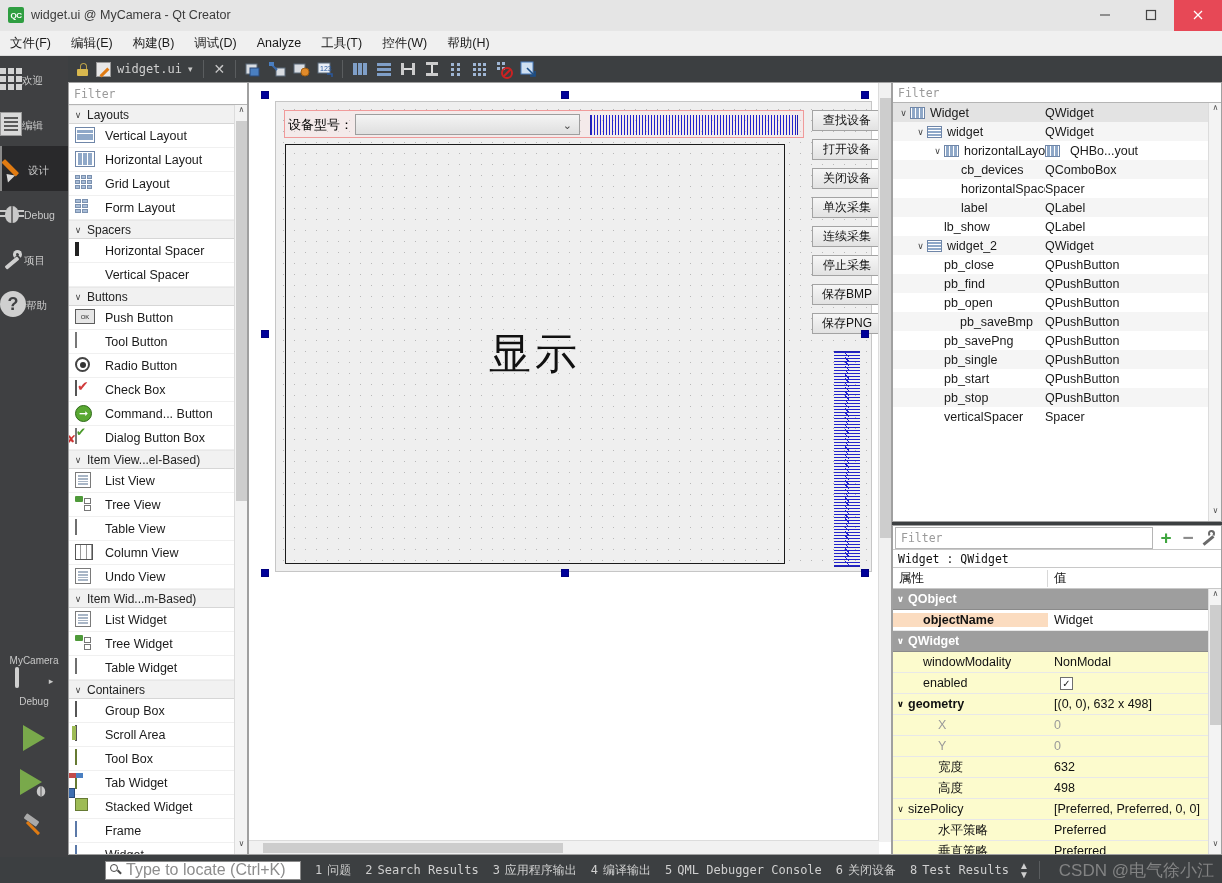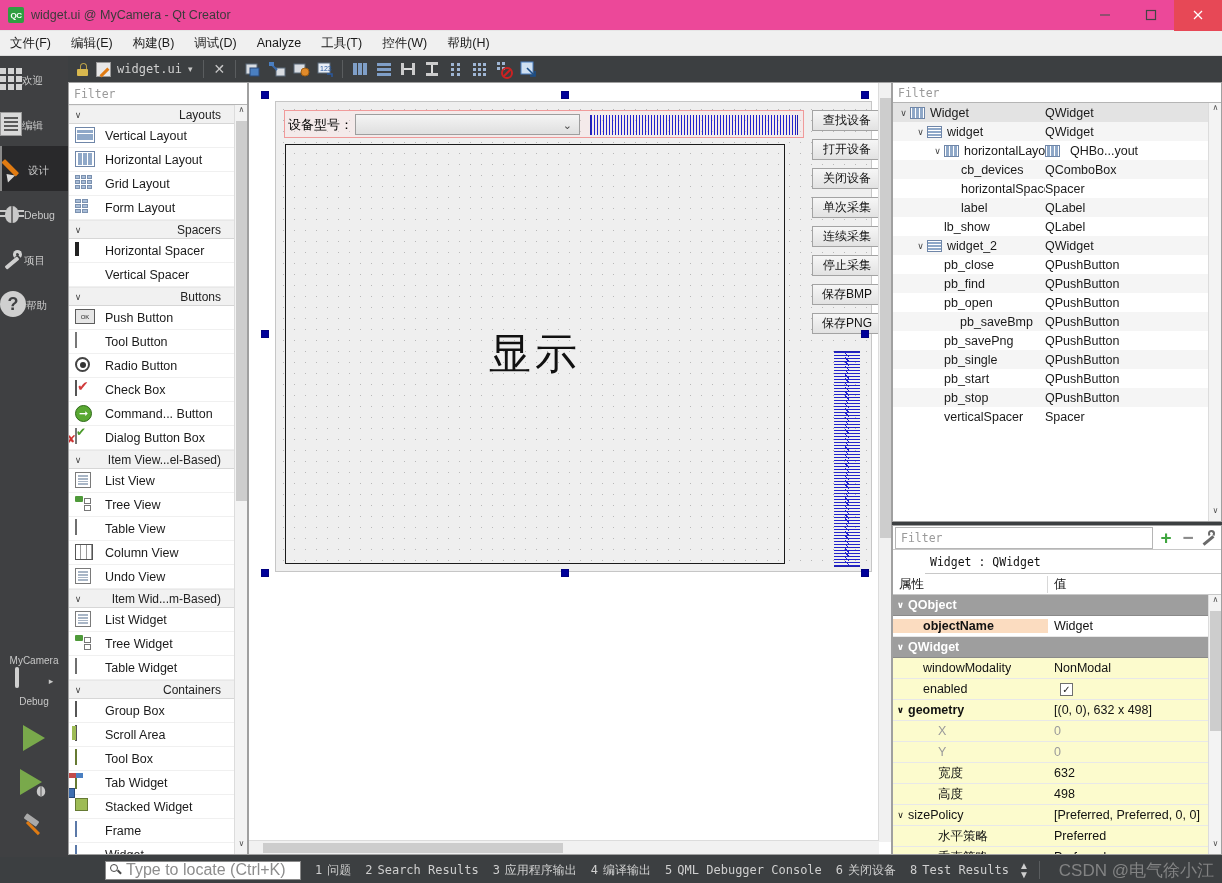--- a/index.html
+++ b/index.html
@@ -12,21 +12,21 @@
   }
   #app {
     position: relative;
     width: 1222px; height: 883px;
     background: #3c3f41;
   }
 
   
   .titlebar {
     position: absolute; left: 0; top: 0; width: 1222px; height: 31px;
-    background: #ec4899;
+    background: #e5e5e5;
     display: flex; align-items: center;
     border-bottom: 1px solid #e6e6e6;
   }
   .title-icon {
     width: 16px; height: 16px; margin-left: 8px; margin-right: 7px;
     background: #2f9e41; border-radius: 2px;
     color: #fff; font-size: 8px; font-weight: bold;
     display: flex; align-items: center; justify-content: center;
     letter-spacing: -0.5px;
   }
@@ -112,21 +112,21 @@
     height: 22px; border-bottom: 1px solid #b5b5b5; background: #fff;
     display: flex; align-items: center; padding-left: 5px;
     font-family: "DejaVu Sans Mono", monospace; font-size: 11.5px; color: #9a9a9a;
   }
   .wb-list { flex: 1; overflow: hidden; position: relative; }
   .wb-cat {
     height: 19px; background: #f1f1f1; border-bottom: 1px solid #d6d6d6; border-top: 1px solid #e8e8e8;
     display: flex; align-items: center; font-size: 12px; color: #222;
   }
   .wb-cat .chev { width: 18px; text-align: center; font-size: 9px; color: #444; }
-  .wb-cat .ctext { flex: 1; text-align: right; padding-right: 26px; }
+  .wb-cat .ctext { flex: 1; text-align: left; padding-right: 26px; }
   .wb-item {
     height: 24px; display: flex; align-items: center; font-size: 12.5px; color: #1a1a1a;
     border-bottom: 1px solid #f0f0f0; padding-left: 6px;
   }
   .wb-item .ico { width: 22px; height: 17px; margin-right: 8px; flex: none; position: relative; }
   .wb-scroll {
     position: absolute; right: 0; top: 0; width: 13px; height: 100%;
     background: #f3f3f3; border-left: 1px solid #dcdcdc;
   }
   .wb-thumb { position: absolute; left: 1px; width: 11px; background: #cdcdcd; }
@@ -307,23 +307,23 @@
     flex: 1; height: 22px; margin: 1px 2px; border: 1px solid #b5b5b5; background: #fff;
     display: flex; align-items: center; padding-left: 5px;
     font-family: "DejaVu Sans Mono", monospace; font-size: 11.5px; color: #9a9a9a;
   }
   .pe-plus { width: 22px; text-align: center; color: #3fa63f; font-size: 19px; line-height: 18px; font-weight: bold; }
   .pe-minus { width: 22px; text-align: center; color: #8a8a8a; font-size: 19px; line-height: 16px; font-weight: bold; }
   .pe-wrench { width: 22px; position: relative; height: 20px; }
   .pe-wrench .w1 { position: absolute; left: 3px; top: 11px; width: 13px; height: 3px; background: #6a6a6a; transform: rotate(-40deg); }
   .pe-wrench .w2 { position: absolute; left: 9px; top: 2px; width: 7px; height: 7px; border: 2px solid #6a6a6a; border-radius: 50%; border-bottom-color: transparent; }
   .pe-objline {
-    height: 24px; display: flex; align-items: center; padding-left: 5px;
+    height: 18px; display: flex; align-items: center; padding-left: 5px;
     font-family: "DejaVu Sans Mono", monospace; font-size: 11.5px; color: #111;
-    border-bottom: 1px solid #c8c8c8; background: #fff; margin-left: 32px;
+    border-bottom: 1px solid #c8c8c8; background: #fff;
   }
   .pe-head { height: 21px; display: flex; align-items: center; font-size: 12.5px; color: #111; border-bottom: 1px solid #c8c8c8; }
   .pe-head .c1 { width: 155px; padding-left: 6px; border-right: 1px solid #d8d8d8; }
   .pe-head .c2 { flex: 1; padding-left: 6px; }
   .pe-rows { flex: 1; overflow: hidden; position: relative; }
   .pe-row { height: 21px; display: flex; align-items: center; font-size: 12.5px; color: #111; border-bottom: 1px solid #e8e8e8; }
   .pe-row .k { width: 155px; display: flex; align-items: center; overflow: hidden; white-space: nowrap; }
   .pe-row .v { flex: 1; padding-left: 6px; white-space: nowrap; overflow: hidden; }
   .pe-row.group { background: #9e9e9e; color: #fff; font-weight: bold; border-bottom: 1px solid #8a8a8a; }
   .pe-row.group .k { color: #fff; }

